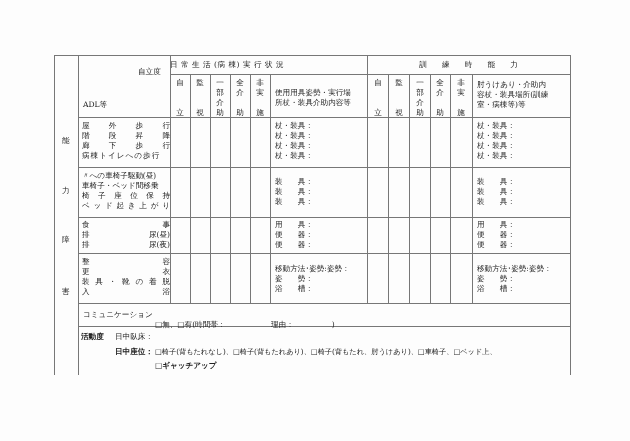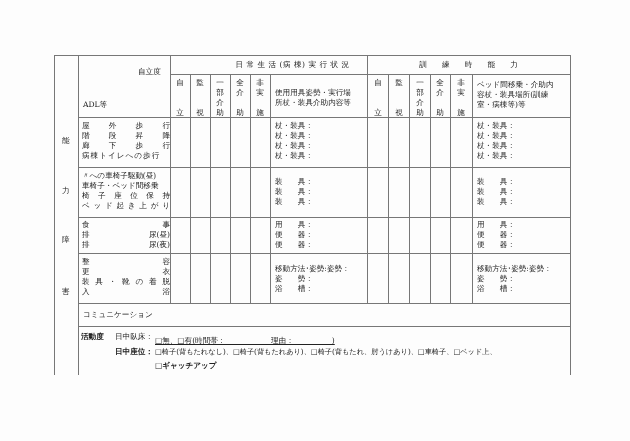--- a/index.html
+++ b/index.html
@@ -41,21 +41,21 @@
   <div class="ln v" style="left:270px;top:74px;height:229px;"></div>
 
   <div class="ln v" style="left:388px;top:74px;height:229px;"></div>
   <div class="ln v" style="left:409px;top:74px;height:229px;"></div>
   <div class="ln v" style="left:430px;top:74px;height:229px;"></div>
   <div class="ln v" style="left:450px;top:74px;height:229px;"></div>
   <div class="ln v" style="left:472px;top:74px;height:229px;"></div>
 
   <div class="abs txt" style="left:138px;top:67px;">自立度</div>
   <div class="abs txt" style="left:83px;top:100px;">ADL等</div>
-  <div class="abs txt" style="left:170px;top:60px;width:197px;text-align:center;letter-spacing:0.5px;margin-left:24px;">日 常 生 活 (病 棟) 実 行 状 況</div>
+  <div class="abs txt" style="left:170px;top:60px;width:197px;text-align:left;letter-spacing:0.5px;">日 常 生 活 (病 棟) 実 行 状 況</div>
   <div class="abs txt" style="left:367px;top:60px;width:203px;text-align:center;">訓　　練　　時　　能　　力</div>
 
   <div class="abs vert" style="left:170px;top:78px;">
     <div>自</div>
       <div style="height:20px"></div>
       <div>立</div>
   </div>
   <div class="abs vert" style="left:190px;top:78px;">
     <div>監</div>
       <div style="height:20px"></div>
@@ -106,21 +106,21 @@
       <div style="height:10px"></div>
       <div>助</div>
   </div>
   <div class="abs vert" style="left:451px;top:78px;">
     <div>非</div>
       <div>実</div>
       <div style="height:10px"></div>
       <div>施</div>
   </div>
   <div class="abs cell-lines" style="left:477px;top:80px;">
-    <div>ベッド間移乗・介助内</div>
+    <div>肘うけあり・介助内</div>
     <div>容杖・装具場所(訓練</div>
     <div>室・病棟等)等</div>
   </div>
 
   <div class="abs txt" style="left:62px;top:136px;">能</div>
   <div class="abs txt" style="left:62px;top:186px;">力</div>
   <div class="abs txt" style="left:62px;top:235px;">障</div>
   <div class="abs txt" style="left:62px;top:287px;">害</div>
 
   <div class="abs" style="left:82px;top:121px;">
@@ -252,17 +252,17 @@
   <div class="abs cell-lines" style="left:477px;top:264px;">
     <div>移動方法･姿勢:姿勢：</div>
       <div>姿　　勢：</div>
       <div>浴　　槽：</div>
   </div>
 
   <div class="abs txt" style="left:83px;top:310px;">コミュニケーション</div>
 
   <div class="abs txt" style="left:81px;top:332px;font-weight:bold;">活動度</div>
   <div class="abs txt" style="left:115px;top:332px;">日中臥床：</div>
-  <div class="abs txt" style="left:155px;top:336px;text-decoration:underline;">□無、□有(時間帯：　　　　　　理由：　　　　　)</div>
+  <div class="abs txt" style="left:155px;top:320px;">□無、□有(時間帯：　　　　　　理由：　　　　　)</div>
   <div class="abs txt" style="left:115px;top:347px;font-weight:bold;">日中座位：</div>
   <div class="abs txt" style="left:155px;top:347px;font-size:7.2px;">□椅子(背もたれなし)、□椅子(背もたれあり)、□椅子(背もたれ、肘うけあり)、□車椅子、□ベッド上、</div>
   <div class="abs txt" style="left:155px;top:361px;font-weight:bold;">□ギャッチアップ</div>
 </div>
 
 </body></html>

